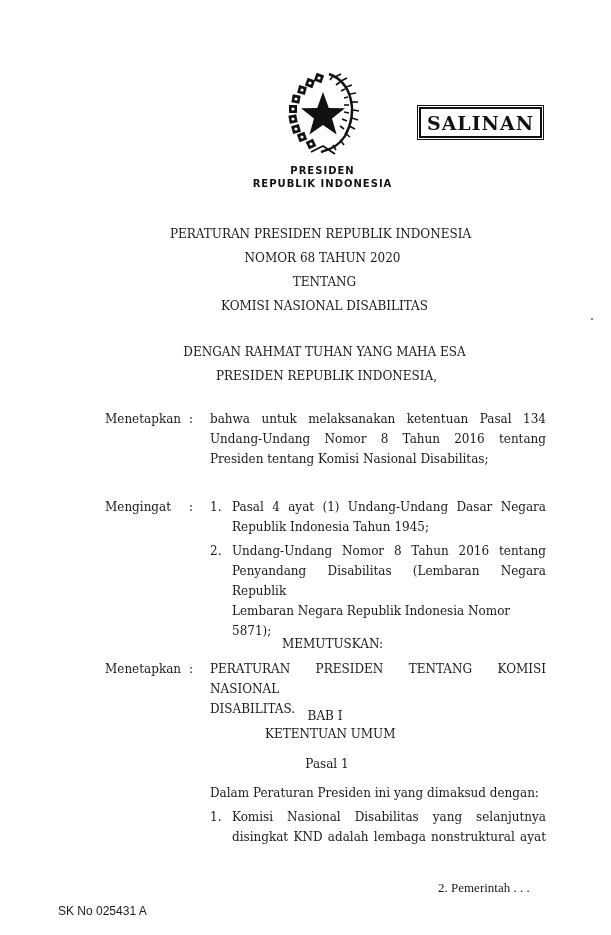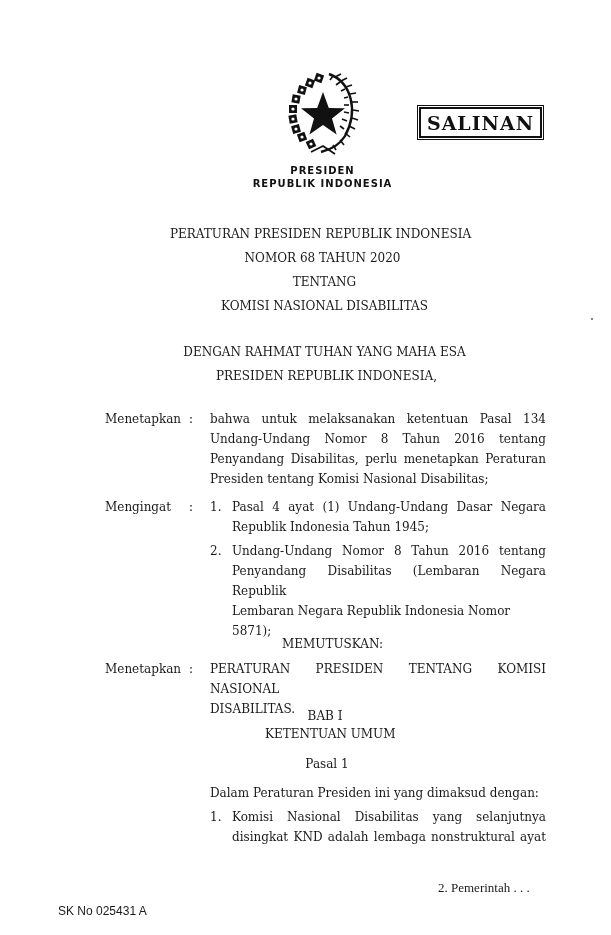--- a/index.html
+++ b/index.html
@@ -120,21 +120,20 @@
 
   <div class="center-line" style="top:345px; left:2px;">DENGAN RAHMAT TUHAN YANG MAHA ESA</div>
   <div class="center-line" style="top:369px; left:4px;">PRESIDEN REPUBLIK INDONESIA,</div>
 
   <div class="row" style="top:409px; left:0; width:611px;">
     <span class="label">Menetapkan</span>
     <span class="colon">:</span>
     <div class="body-text">
       <span class="just-line">bahwa untuk melaksanakan ketentuan Pasal 134</span>
       <span class="just-line">Undang-Undang Nomor 8 Tahun 2016 tentang</span>
-      <span class="just-line">Penyandang Disabilitas, perlu menetapkan Peraturan</span>
       <span class="last-line">Presiden tentang Komisi Nasional Disabilitas;</span>
     </div>
   </div>
 
   <div class="row" style="top:497px; left:0; width:611px;">
     <span class="label">Mengingat</span>
     <span class="colon">:</span>
     <div class="body-text">
       <div class="num-item">
         <span class="num">1.</span>

